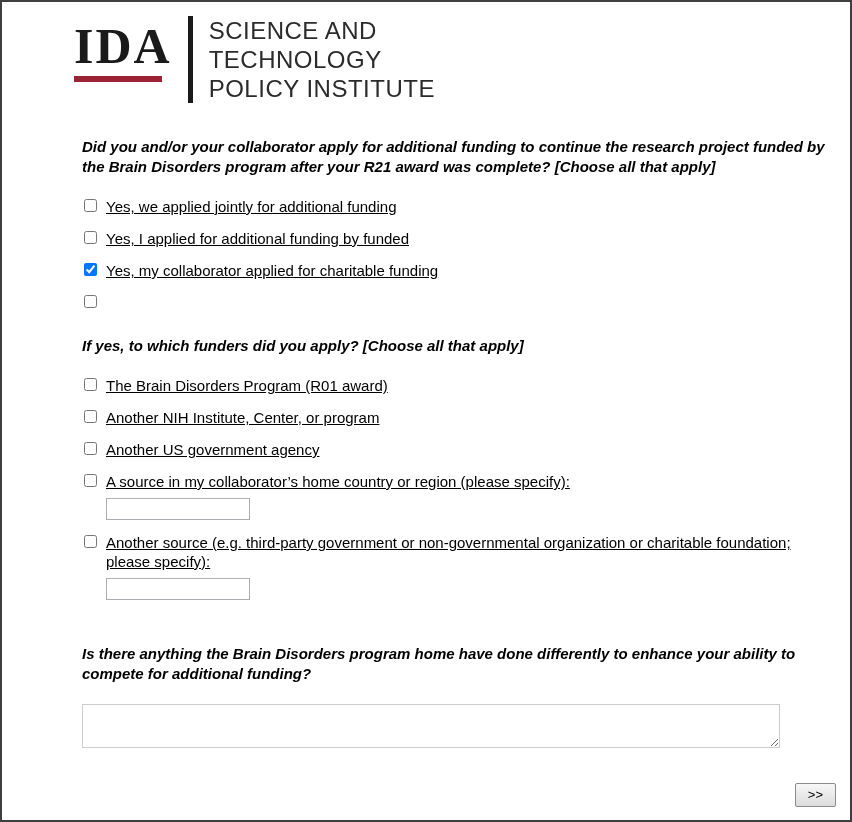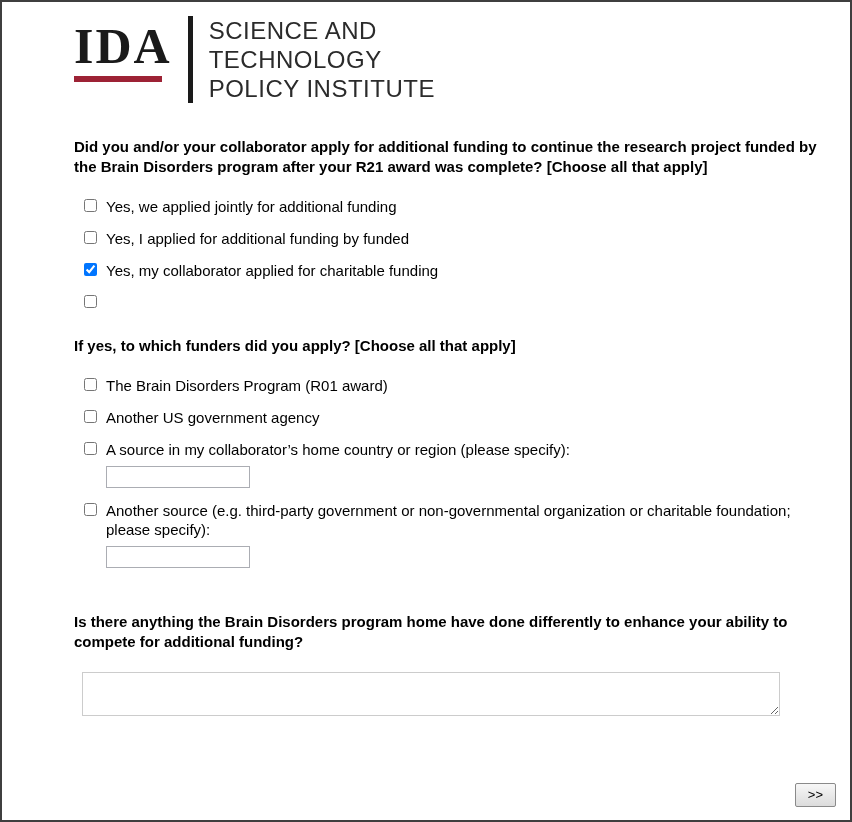--- a/index.html
+++ b/index.html
@@ -36,25 +36,26 @@
     font-size: 24px; line-height: 29px; letter-spacing: 0.5px;
     color: #2b2b2b;
   }
 
   
   .q {
     font-weight: bold;
     font-size: 15px;
     line-height: 20px;
     max-width: 812px;
-    margin: 0 0 20px 0;
+    margin: 0 0 20px 8px;
+    font-style: italic;
   }
   .q3 { margin-top: 44px; }
 
-  .options { margin: 0 0 28px 10px; }
+  .options { margin: 0 0 28px 10px; text-decoration: underline; }
   .option {
     display: flex;
     align-items: flex-start;
     margin-bottom: 13px;
     font-size: 15px;
     line-height: 19px;
   }
   .option input[type="checkbox"] {
     width: 13px; height: 13px;
     margin: 2px 9px 0 0;
@@ -137,20 +138,24 @@
     </div>
 
     <div class="q">If yes, to which funders did you apply?  [Choose all that apply]</div>
     <div class="options">
       <label class="option">
         <input type="checkbox" style="">
         <span class="opt-col">The Brain Disorders Program (R01 award)</span>
       </label>
       <label class="option">
         <input type="checkbox" style="">
+        <span class="opt-col">Another NIH Institute, Center, or program</span>
+      </label>
+      <label class="option">
+        <input type="checkbox" style="">
         <span class="opt-col">Another US government agency</span>
       </label>
       <div class="option">
         <input type="checkbox" style="">
         <div class="opt-col">
           <span>A source in my collaborator’s home country or region (please specify):</span>
           <input type="text" class="txt" value="" style="">
         </div>
       </div>
       <div class="option">

